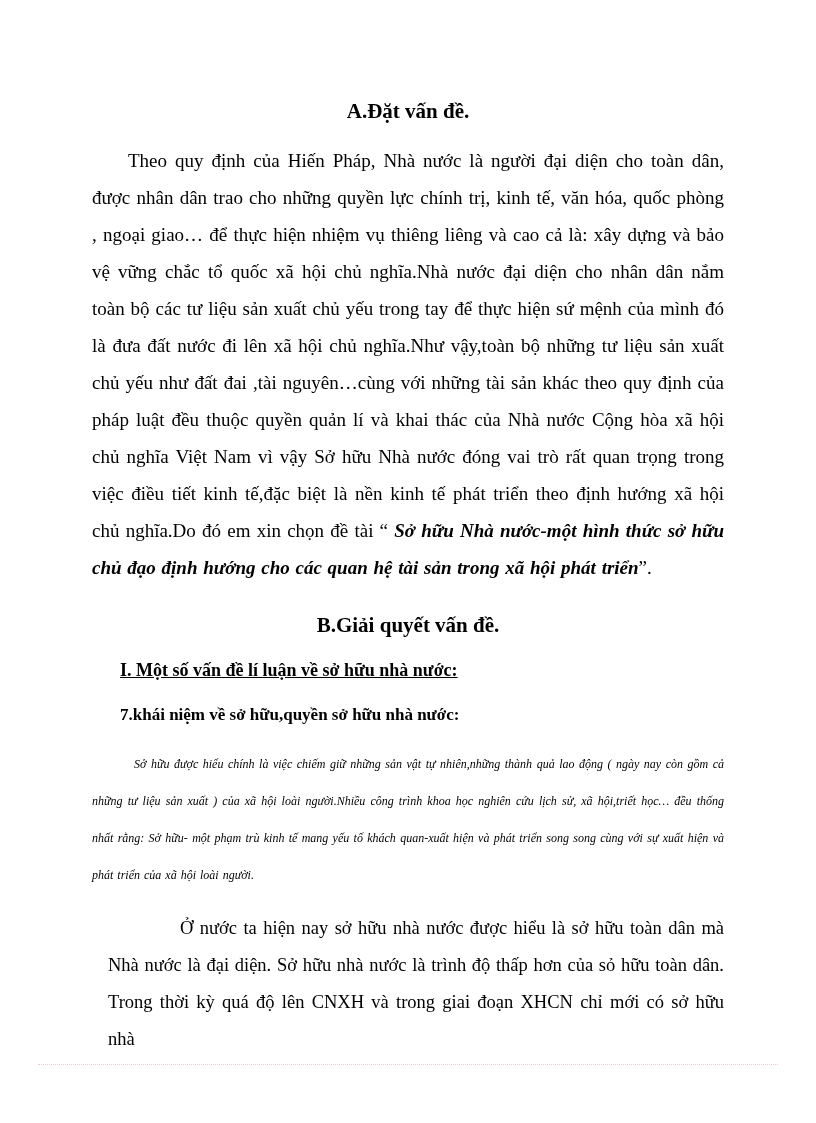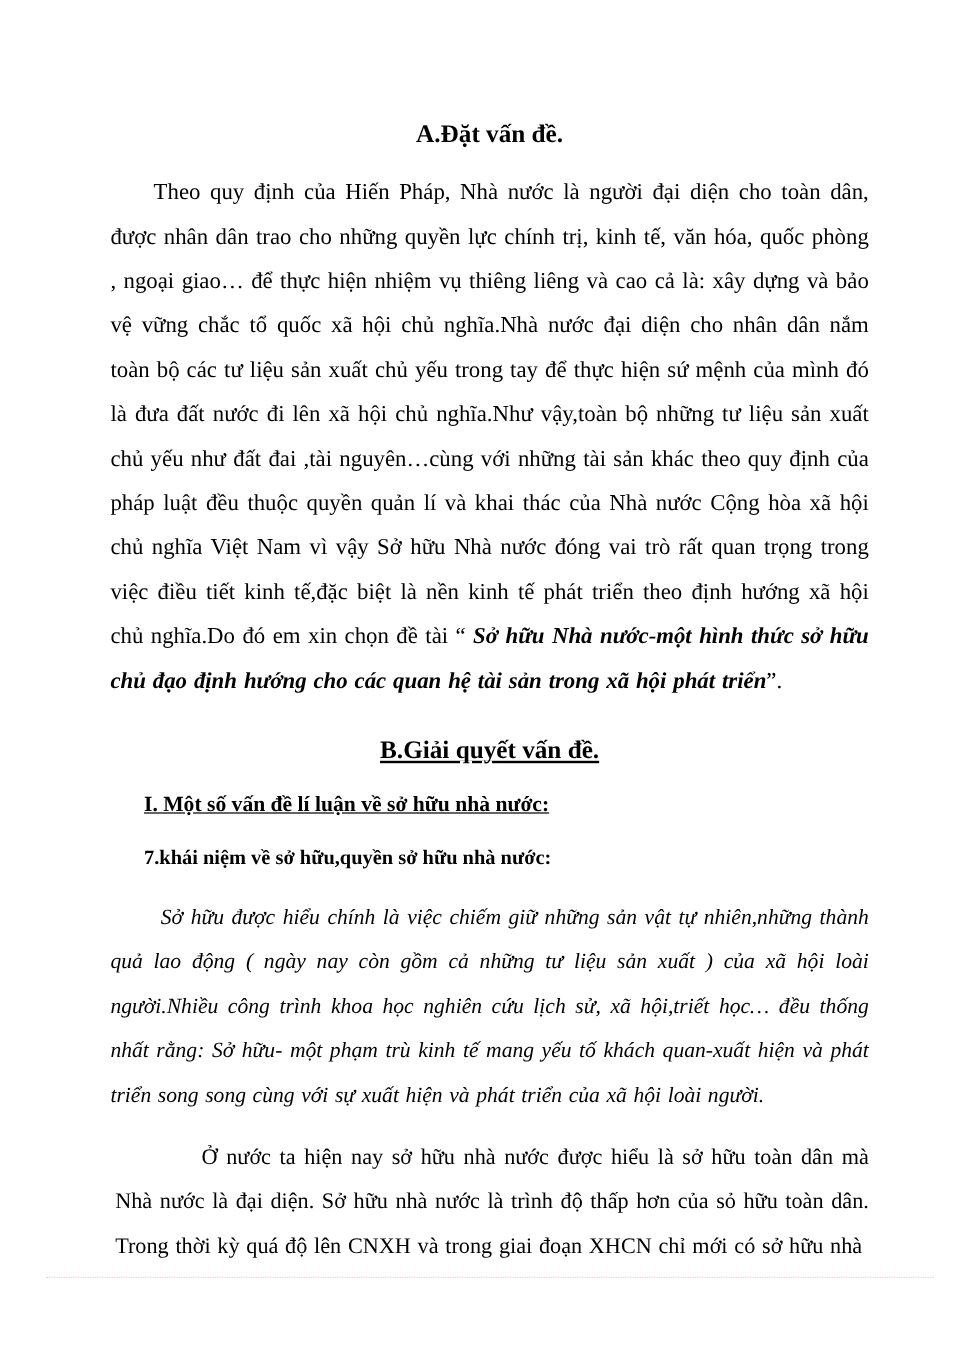--- a/index.html
+++ b/index.html
@@ -33,21 +33,20 @@
     font-size: 21px;
     line-height: 1.25;
     margin: 0;
   }
   .h-center.section-a {
     margin-bottom: 18px;
   }
   .h-center.section-b {
     margin-top: 26px;
     margin-bottom: 20px;
-    text-decoration: underline;
   }
   .h-roman {
     font-weight: bold;
     font-size: 18px;
     text-decoration: underline;
     margin: 0 0 22px 28px;
     line-height: 1.3;
   }
   .h-sub {
     font-weight: bold;
@@ -65,36 +64,36 @@
     margin: 0;
     text-indent: 36px;
     word-spacing: 1px;
   }
   .para .quoted-title {
     font-style: italic;
     font-weight: bold;
   }
 
   .para-italic {
-    font-size: 18px;
+    font-size: 12px;
     line-height: 37px;
     text-align: justify;
     text-align-last: left;
     font-style: italic;
     margin: 0;
     text-indent: 42px;
     word-spacing: 1px;
   }
 
   .para-tail {
     font-size: 18.5px;
     line-height: 37px;
     text-align: justify;
     text-align-last: left;
-    margin: 16px 0 0 4px;
+    margin: 16px 0 0 16px;
     text-indent: 72px;
     word-spacing: 1px;
   }
 
   
   .footer-rule {
     position: absolute;
     left: 38px;
     right: 38px;
     bottom: 18px;

